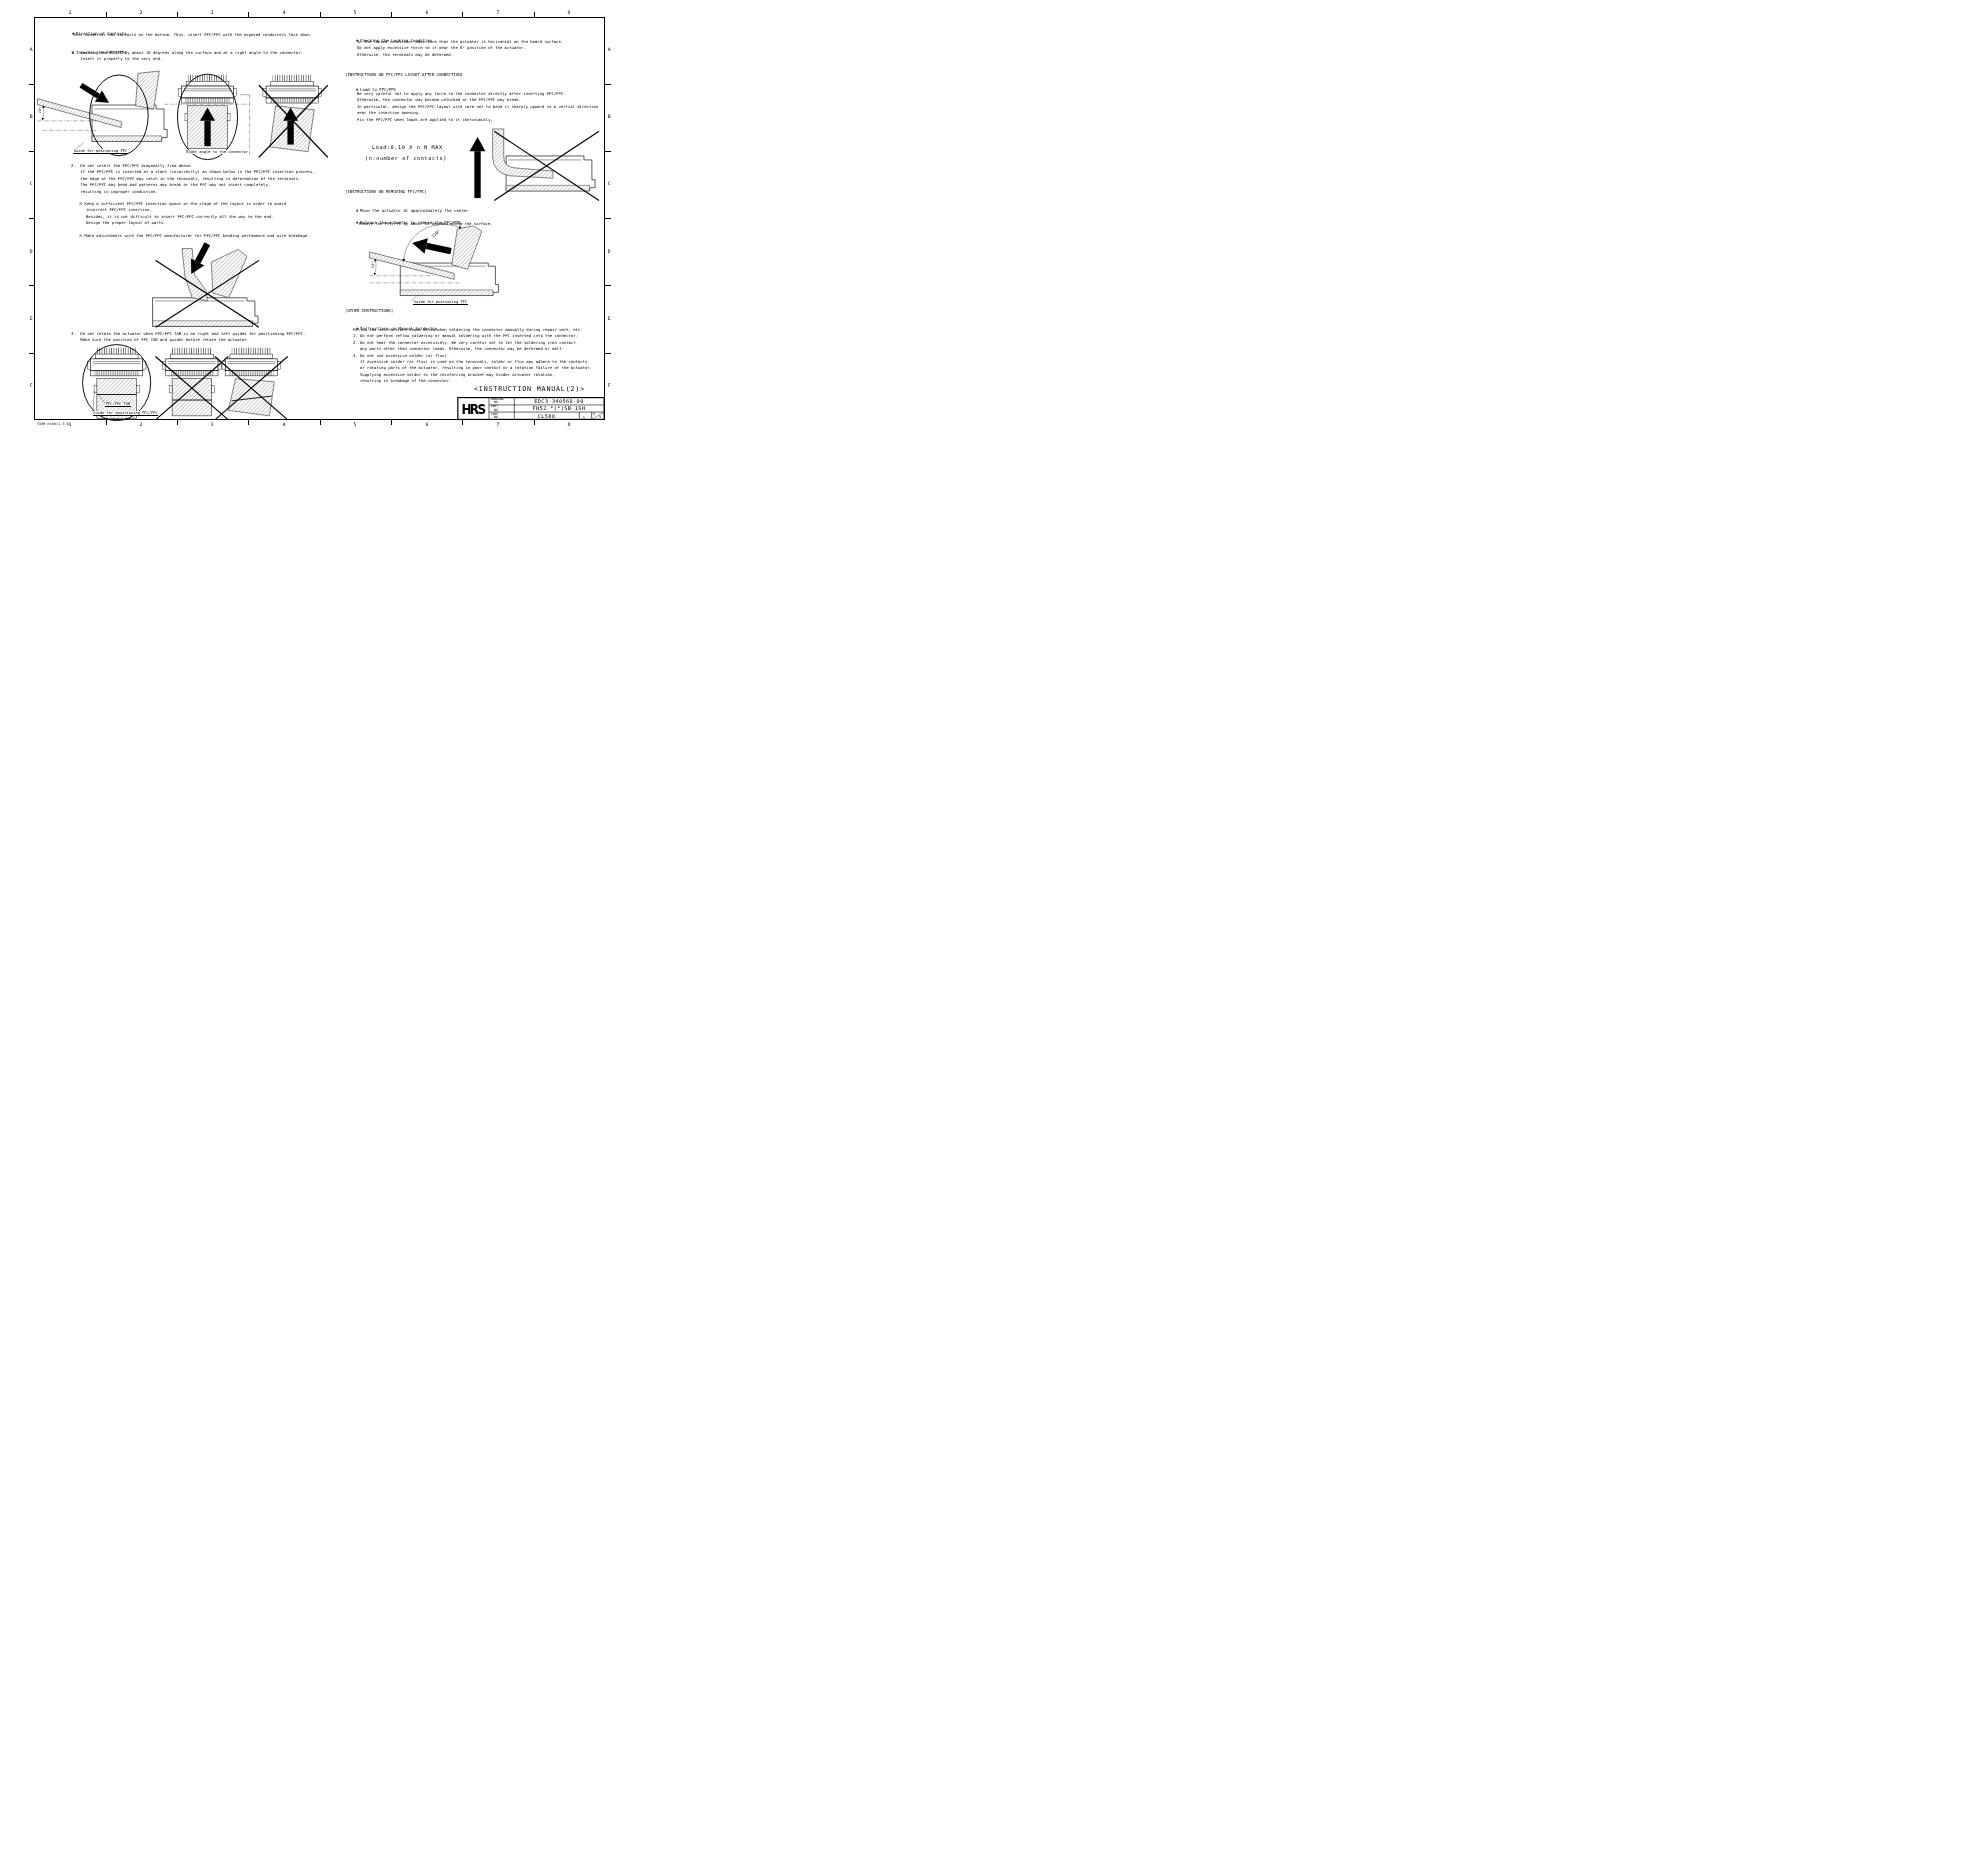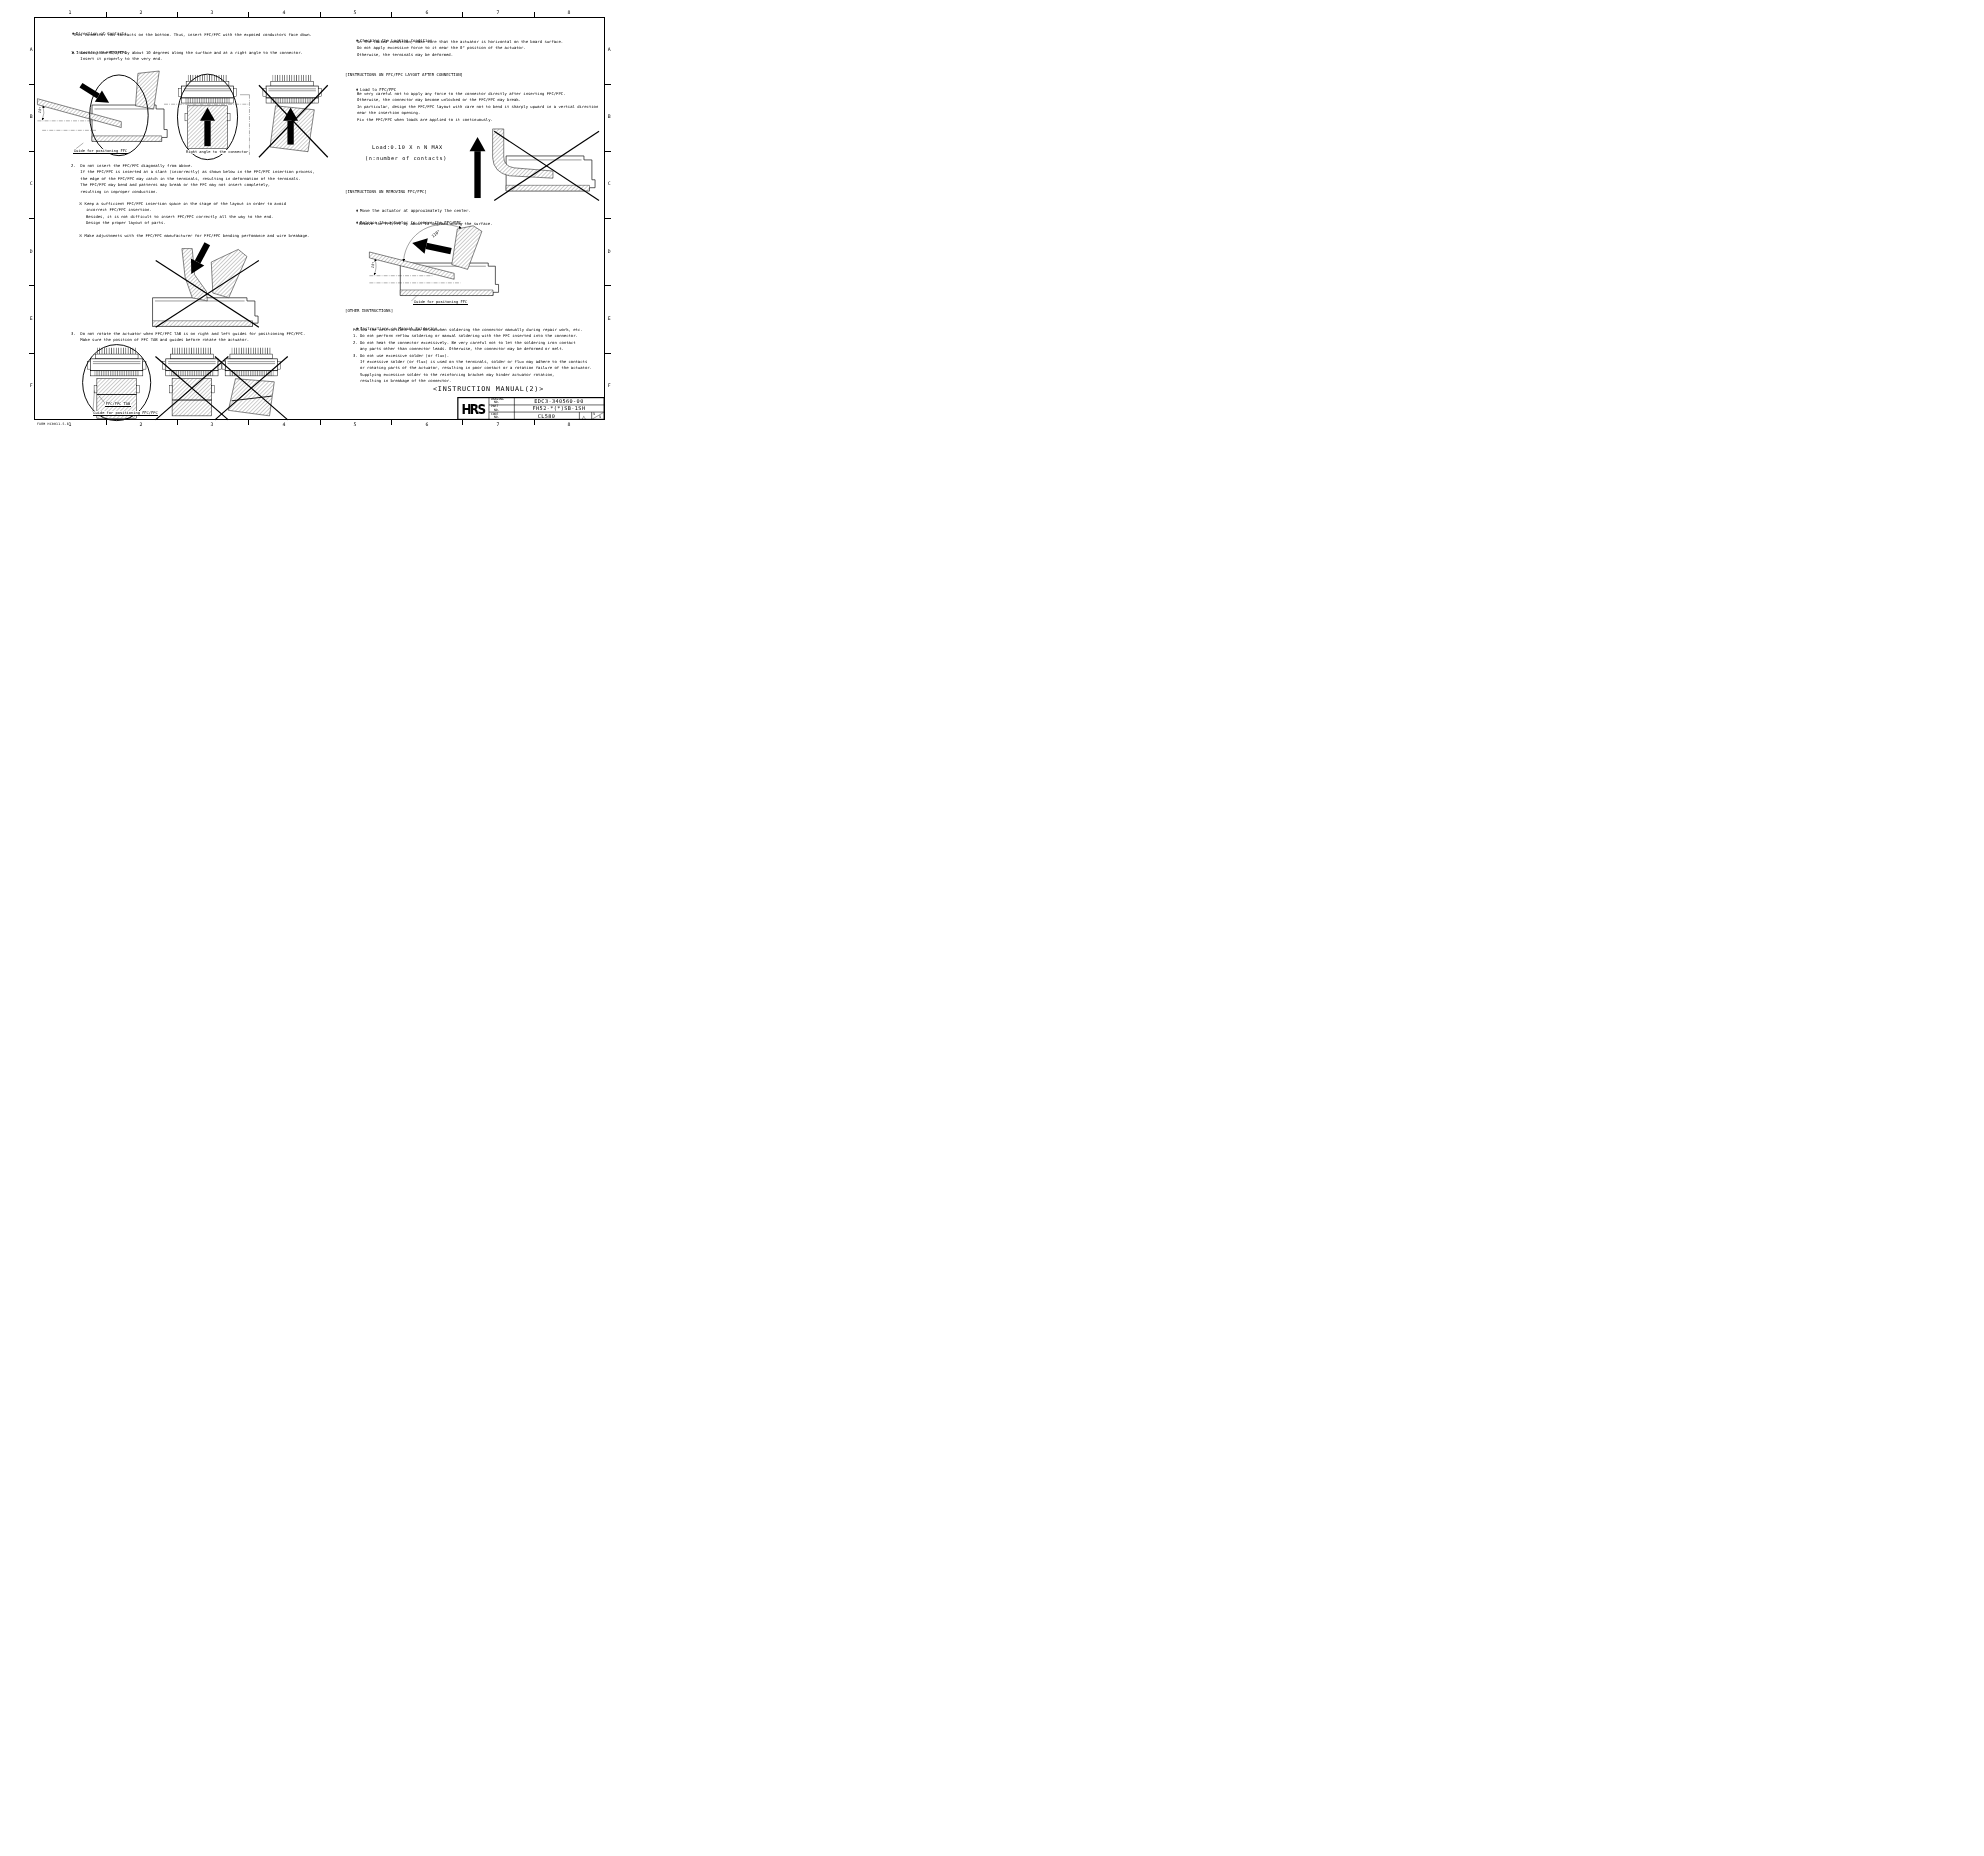--- a/index.html
+++ b/index.html
@@ -356,21 +356,21 @@
       <line x1="0" y1="128" x2="160" y2="128" stroke="#000" stroke-width="0.8" stroke-dasharray="10 3 2 3"></line>
       <line x1="0" y1="146" x2="230" y2="146" stroke="#000" stroke-width="0.8" stroke-dasharray="10 3 2 3"></line>
       <path d="M14,86 A56,56 0 0,1 12,126" fill="none" stroke="#000" stroke-width="0.8" marker-start="url(#arr)" marker-end="url(#arr)"></path>
       <polyline points="120,178 106,192" stroke="#000" stroke-width="0.8" fill="none"></polyline>
     </svg>
     <div class="ang" style="left:62px;top:5.6px;font-size:4px;transform:rotate(-38deg)">110°</div>
     <div class="ang" style="left:0.8px;top:38px;transform:rotate(-72deg)">10°</div>
     <div class="ulab" style="left:44px;top:75px">Guide for positoning FFC</div>
   </div>
 
-  <div class="manual-head" style="left:433px;top:385px">&lt;INSTRUCTION MANUAL(2)&gt;</div>
+  <div class="manual-head" style="left:474px;top:385px">&lt;INSTRUCTION MANUAL(2)&gt;</div>
 
   <div class="tb">
     <svg width="148" height="23" viewBox="0 0 372 58">
       <rect x="1.5" y="1.5" width="369" height="55" fill="none" stroke="#000" stroke-width="3"></rect>
       <line x1="80" y1="2" x2="80" y2="56" stroke="#000" stroke-width="1.5"></line>
       <line x1="144" y1="2" x2="144" y2="56" stroke="#000" stroke-width="1.5"></line>
       <line x1="80" y1="20" x2="370" y2="20" stroke="#000" stroke-width="1.5"></line>
       <line x1="80" y1="38" x2="370" y2="38" stroke="#000" stroke-width="1.5"></line>
       <line x1="308" y1="38" x2="308" y2="56" stroke="#000" stroke-width="1.5"></line>
       <line x1="339" y1="38" x2="339" y2="56" stroke="#000" stroke-width="1.5"></line>

